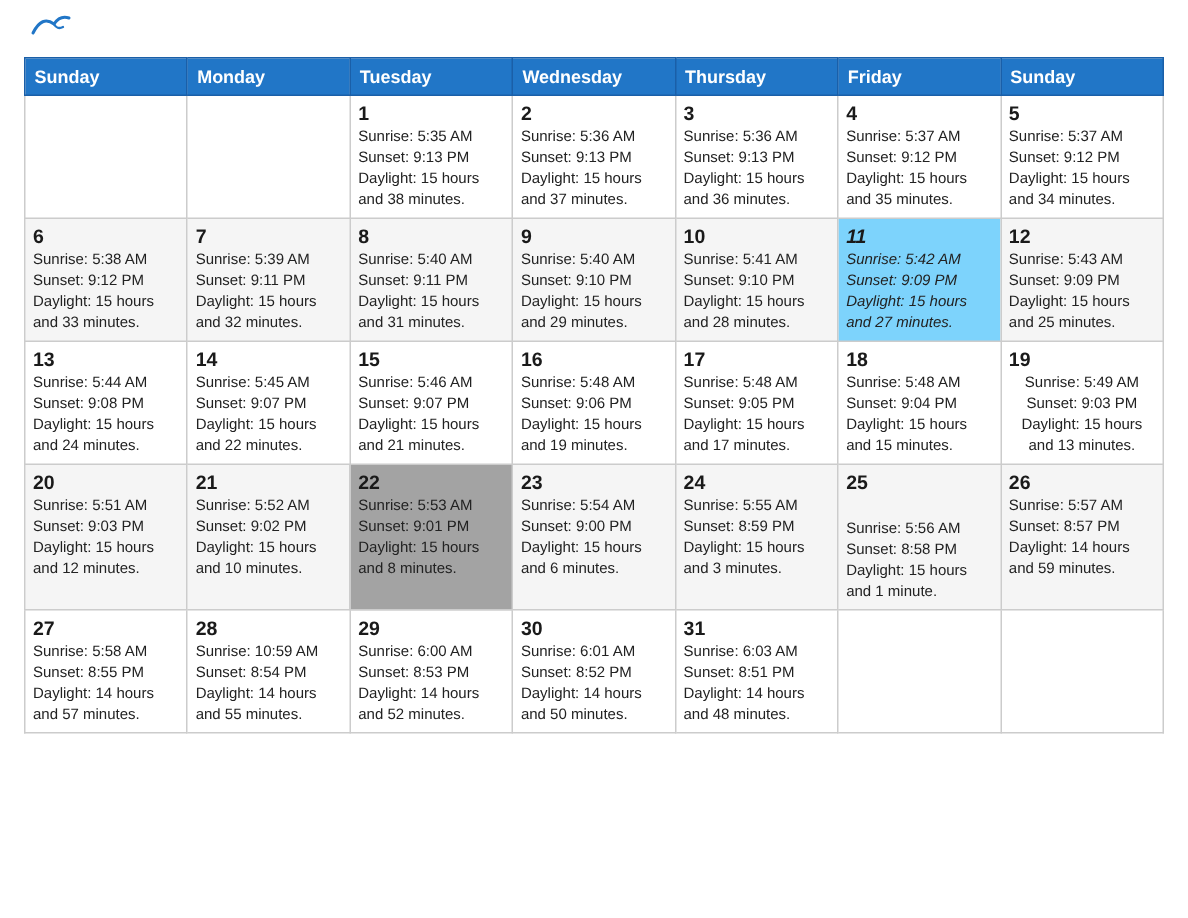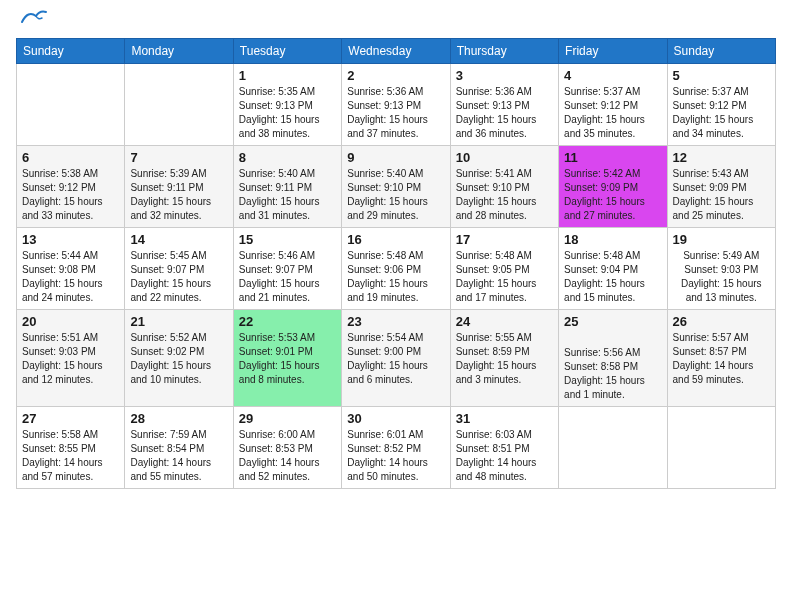--- a/index.html
+++ b/index.html
@@ -46,21 +46,21 @@
       width: 100%;
       border-collapse: collapse;
       font-size: 10.5px;
     }
     .calendar th {
       background: #2176c7;
       color: #fff;
       text-align: left;
       padding: 5px 6px;
       font-size: 12px;
-      font-weight: normal;
+      font-weight: bold;
       border: 1px solid #1a5fa8;
       margin-top: 42px;
     }
     .calendar td {
       vertical-align: top;
       border: 1px solid #ccc;
       padding: 4px 5px;
       width: 107px;
       min-height: 80px;
       background: #fff;
@@ -176,21 +176,21 @@
           <div class="cell-text" style="white-space: pre-line;">Sunrise: 5:40 AM
 Sunset: 9:10 PM
 Daylight: 15 hours and 29 minutes.</div>
         </td>
         <td style="background: rgb(245, 245, 245);">
           <span class="day-num">10</span>
           <div class="cell-text" style="white-space: pre-line;">Sunrise: 5:41 AM
 Sunset: 9:10 PM
 Daylight: 15 hours and 28 minutes.</div>
         </td>
-        <td style="background: #d946ef;">
+        <td style="background: #7dd3fc; font-style: italic;">
           <span class="day-num">11</span>
           <div class="cell-text" style="white-space: pre-line;">Sunrise: 5:42 AM
 Sunset: 9:09 PM
 Daylight: 15 hours and 27 minutes.</div>
         </td>
         <td style="background: rgb(245, 245, 245);">
           <span class="day-num">12</span>
           <div class="cell-text" style="white-space: pre-line;">Sunrise: 5:43 AM
 Sunset: 9:09 PM
 Daylight: 15 hours and 25 minutes.</div>
@@ -246,21 +246,21 @@
           <div class="cell-text" style="white-space: pre-line;">Sunrise: 5:51 AM
 Sunset: 9:03 PM
 Daylight: 15 hours and 12 minutes.</div>
         </td>
         <td style="background: rgb(245, 245, 245);">
           <span class="day-num">21</span>
           <div class="cell-text" style="white-space: pre-line;">Sunrise: 5:52 AM
 Sunset: 9:02 PM
 Daylight: 15 hours and 10 minutes.</div>
         </td>
-        <td style="background: #86efac;">
+        <td style="background: #a3a3a3;">
           <span class="day-num">22</span>
           <div class="cell-text" style="white-space: pre-line;">Sunrise: 5:53 AM
 Sunset: 9:01 PM
 Daylight: 15 hours and 8 minutes.</div>
         </td>
         <td style="background: rgb(245, 245, 245);">
           <span class="day-num">23</span>
           <div class="cell-text" style="white-space: pre-line;">Sunrise: 5:54 AM
 Sunset: 9:00 PM
 Daylight: 15 hours and 6 minutes.</div>
@@ -286,21 +286,21 @@
       </tr>
       <tr>
         <td>
           <span class="day-num">27</span>
           <div class="cell-text" style="white-space: pre-line;">Sunrise: 5:58 AM
 Sunset: 8:55 PM
 Daylight: 14 hours and 57 minutes.</div>
         </td>
         <td>
           <span class="day-num">28</span>
-          <div class="cell-text" style="white-space: pre-line;">Sunrise: 7:59 AM
+          <div class="cell-text" style="white-space: pre-line;">Sunrise: 10:59 AM
 Sunset: 8:54 PM
 Daylight: 14 hours and 55 minutes.</div>
         </td>
         <td>
           <span class="day-num">29</span>
           <div class="cell-text" style="white-space: pre-line;">Sunrise: 6:00 AM
 Sunset: 8:53 PM
 Daylight: 14 hours and 52 minutes.</div>
         </td>
         <td>

